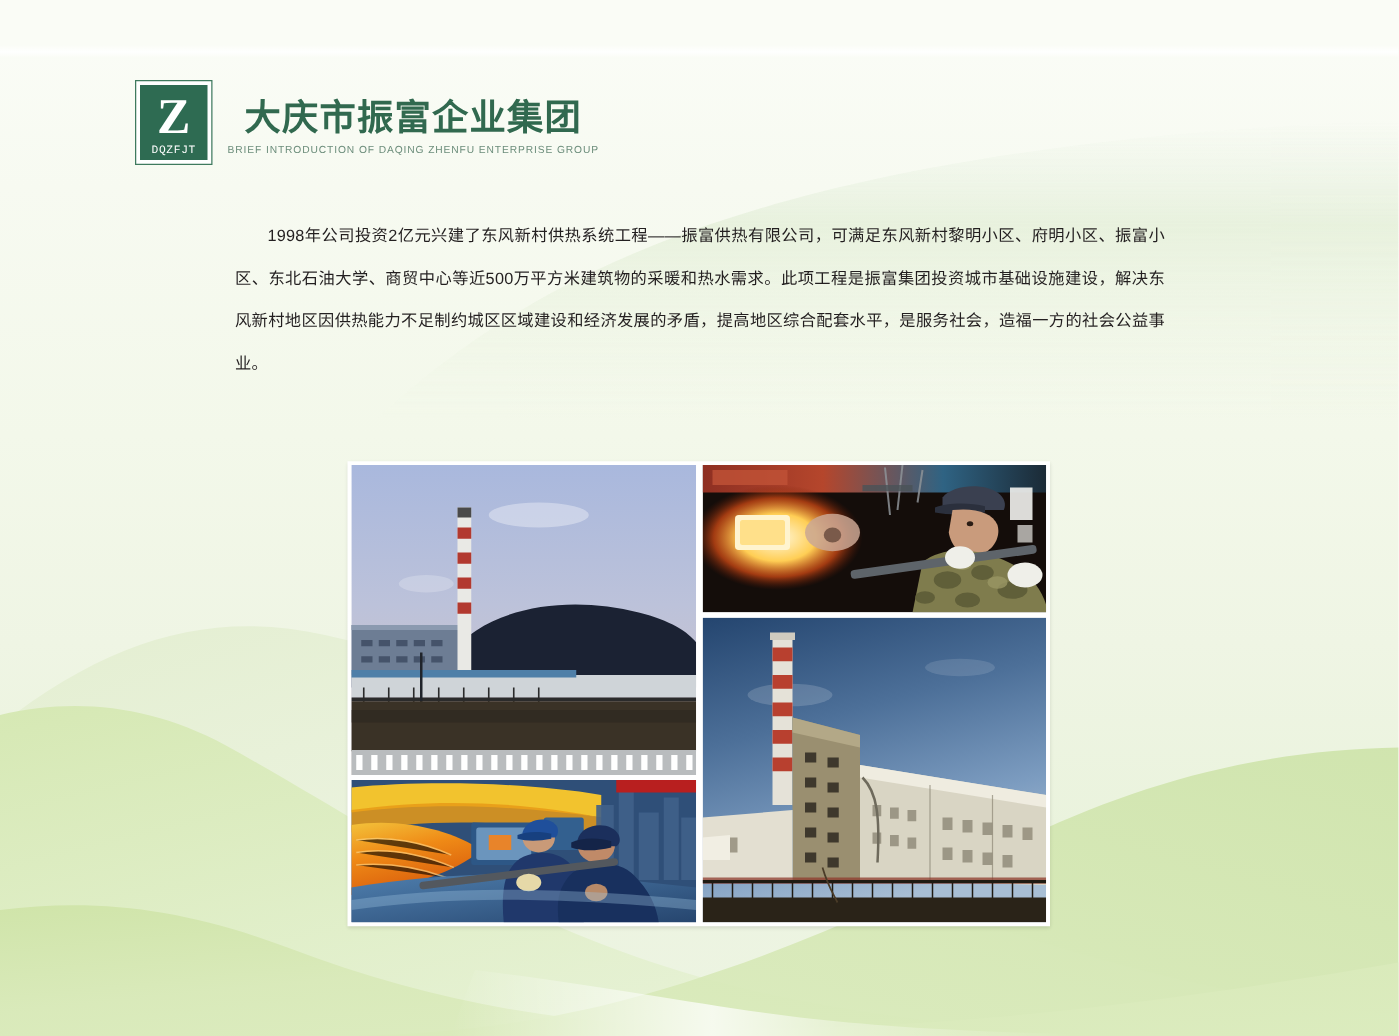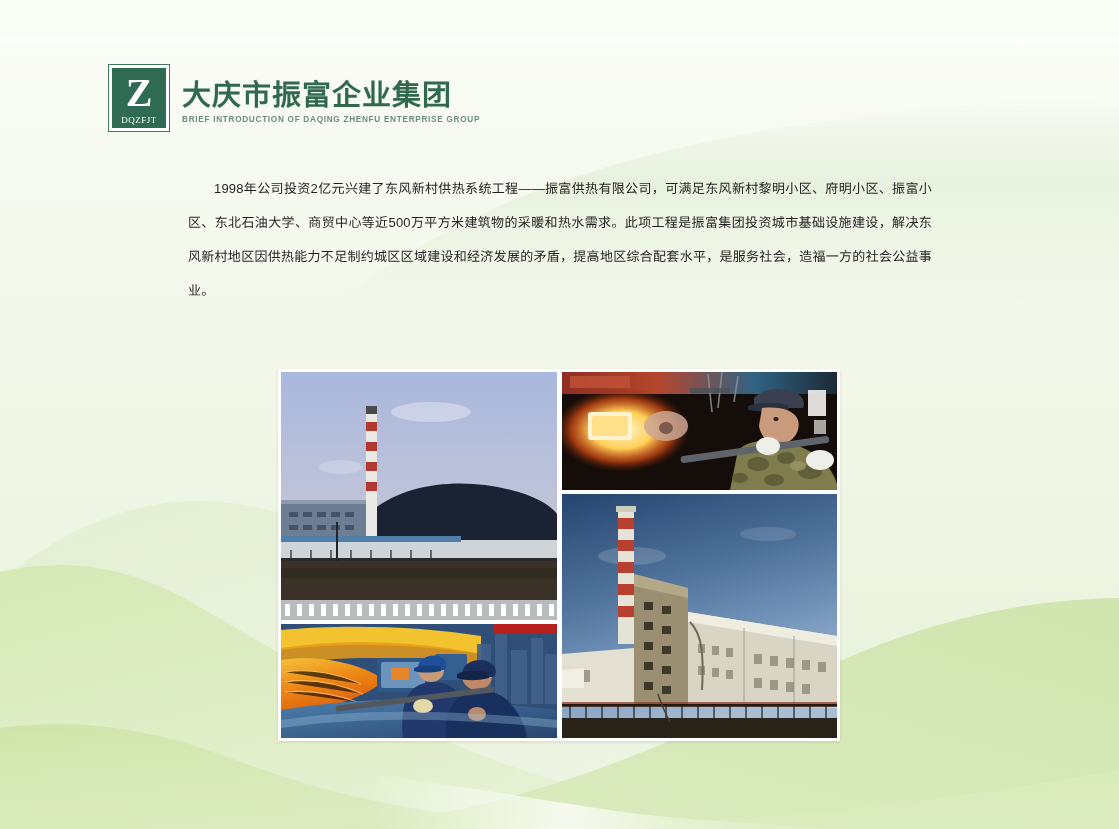--- a/index.html
+++ b/index.html
@@ -92,42 +92,43 @@
     color: #ffffff;
     font-family: "Liberation Serif", "DejaVu Serif", serif;
     font-weight: 700;
     font-size: 40px;
     line-height: 1;
     margin-top: 5px;
     letter-spacing: 0;
   }
   .logo-abbr {
     color: #ffffff;
-    font-family: Liberation Serif, serif;
+    font-family: Liberation Mono, monospace;
     font-size: 9px;
     letter-spacing: 0.5px;
     margin-top: 2px;
     text-align: center;
   }
   .logo-text {
     margin-left: 12px;
     padding-top: 16px;
   }
   .logo-title {
     color: #31694f;
     font-size: 29px;
     font-weight: 700;
     line-height: 1.05;
     letter-spacing: 1px;
     white-space: nowrap;
+    text-align: center;
   }
   .logo-sub {
     color: #6c8d7b;
     font-size: 8.2px;
-    font-weight: 700;
+    font-weight: 400;
     letter-spacing: 0.72px;
     margin-top: 5px;
     white-space: nowrap;
   }
 
   
   .body-copy {
     position: absolute;
     left: 188px;
     top: 172px;

